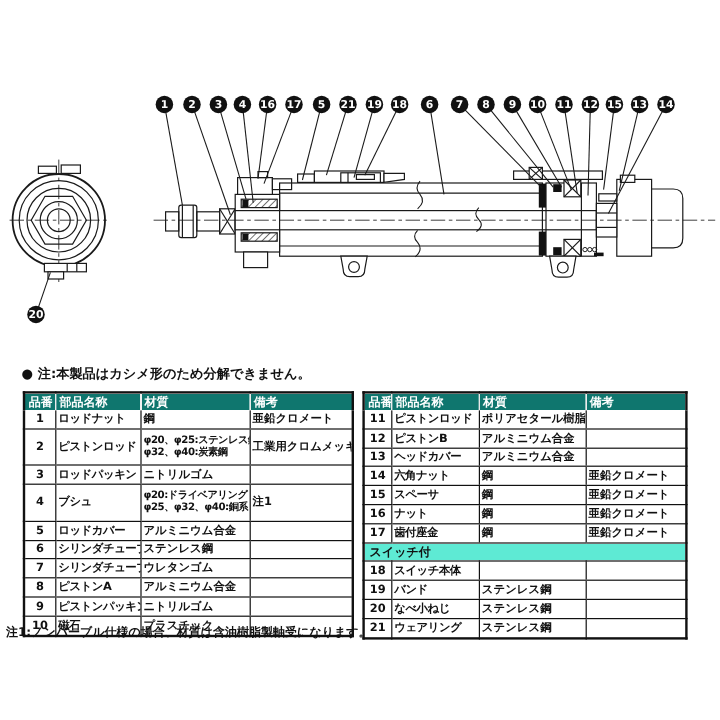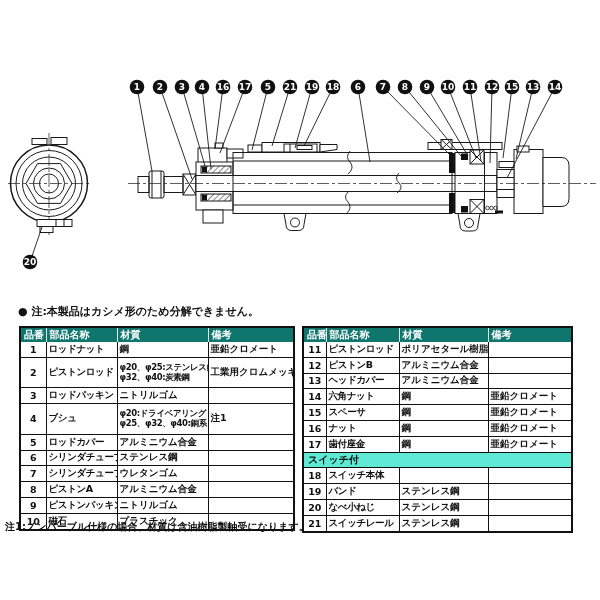--- a/index.html
+++ b/index.html
@@ -468,21 +468,21 @@
         <tr>
           <td class="no">20</td>
           <td class="name">なべ小ねじ</td>
           <td class="mat">
             <div>ステンレス鋼</div>
           </td>
           <td class="rem"></td>
         </tr>
         <tr>
           <td class="no">21</td>
-          <td class="name">スイッチレール</td>
+          <td class="name">ウェアリング</td>
           <td class="mat">
             <div>ステンレス鋼</div>
           </td>
           <td class="rem"></td>
         </tr>
       </tbody>
   </table>
 
   <div class="footnote">注1:ノンバーブル仕様の場合、材質は含油樹脂製軸受になります。</div>
 

